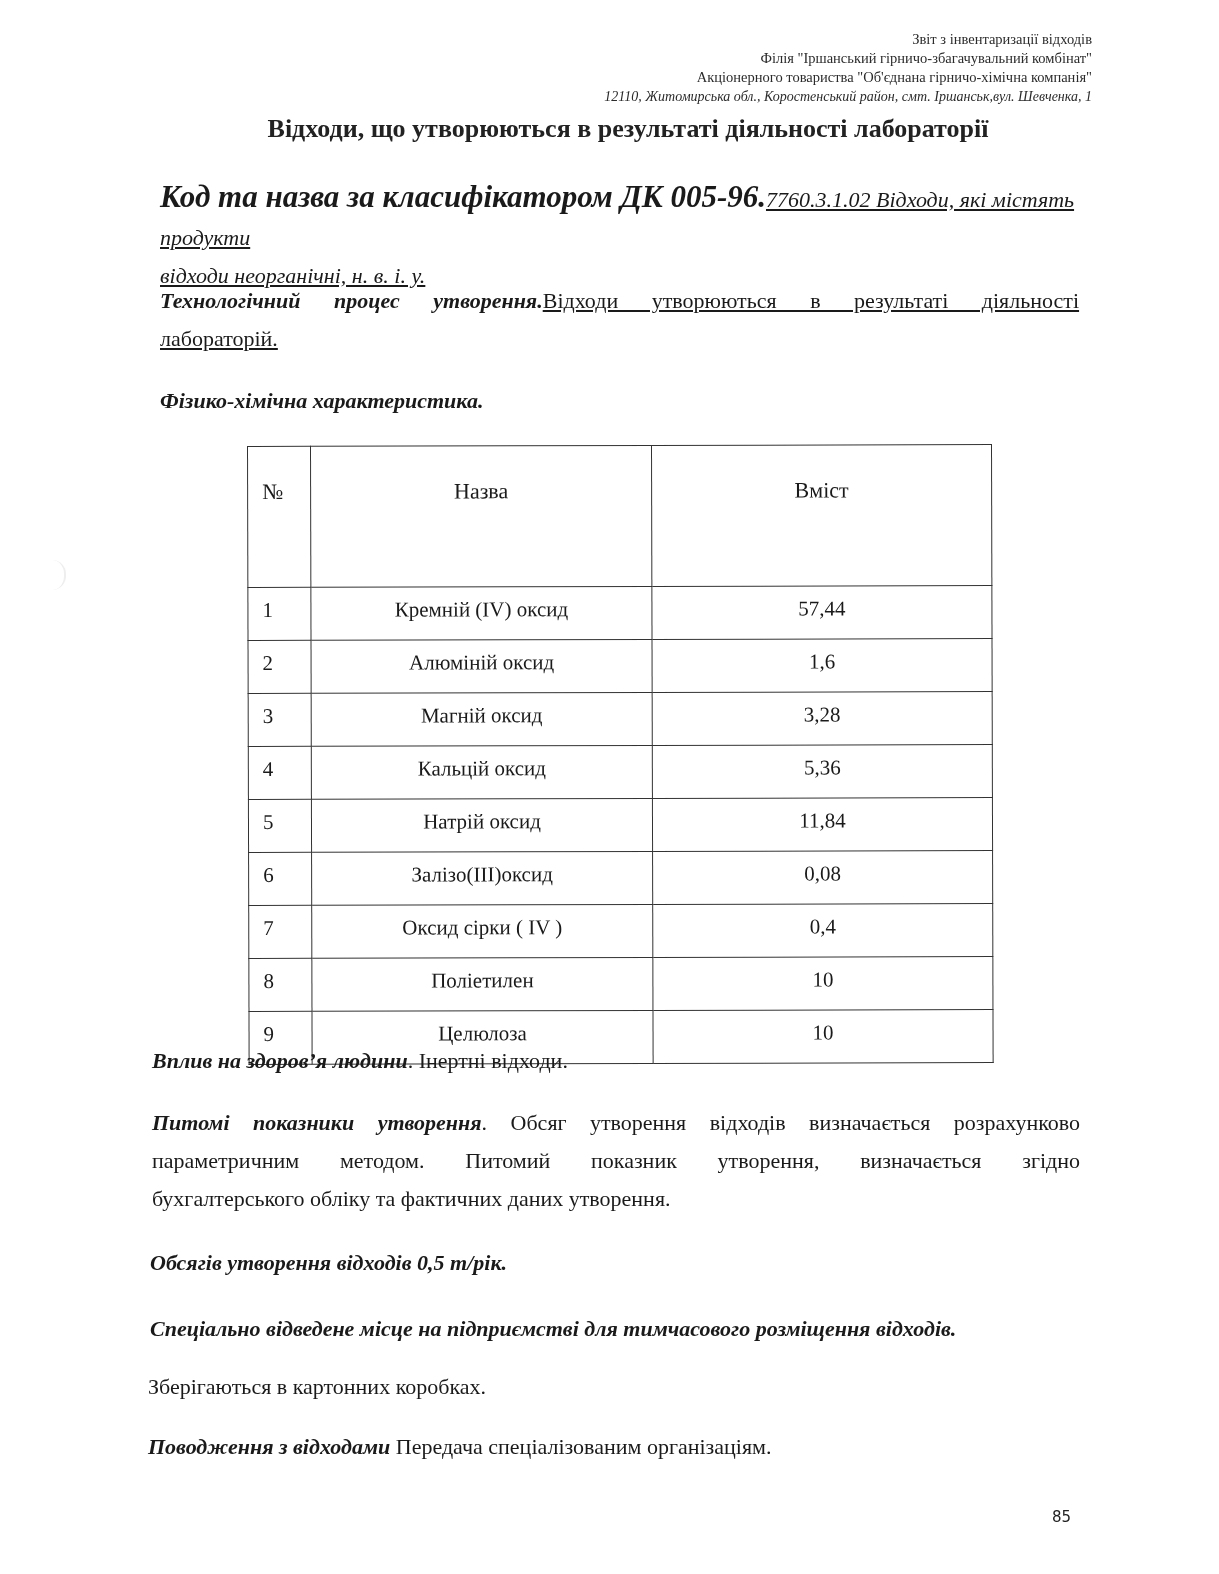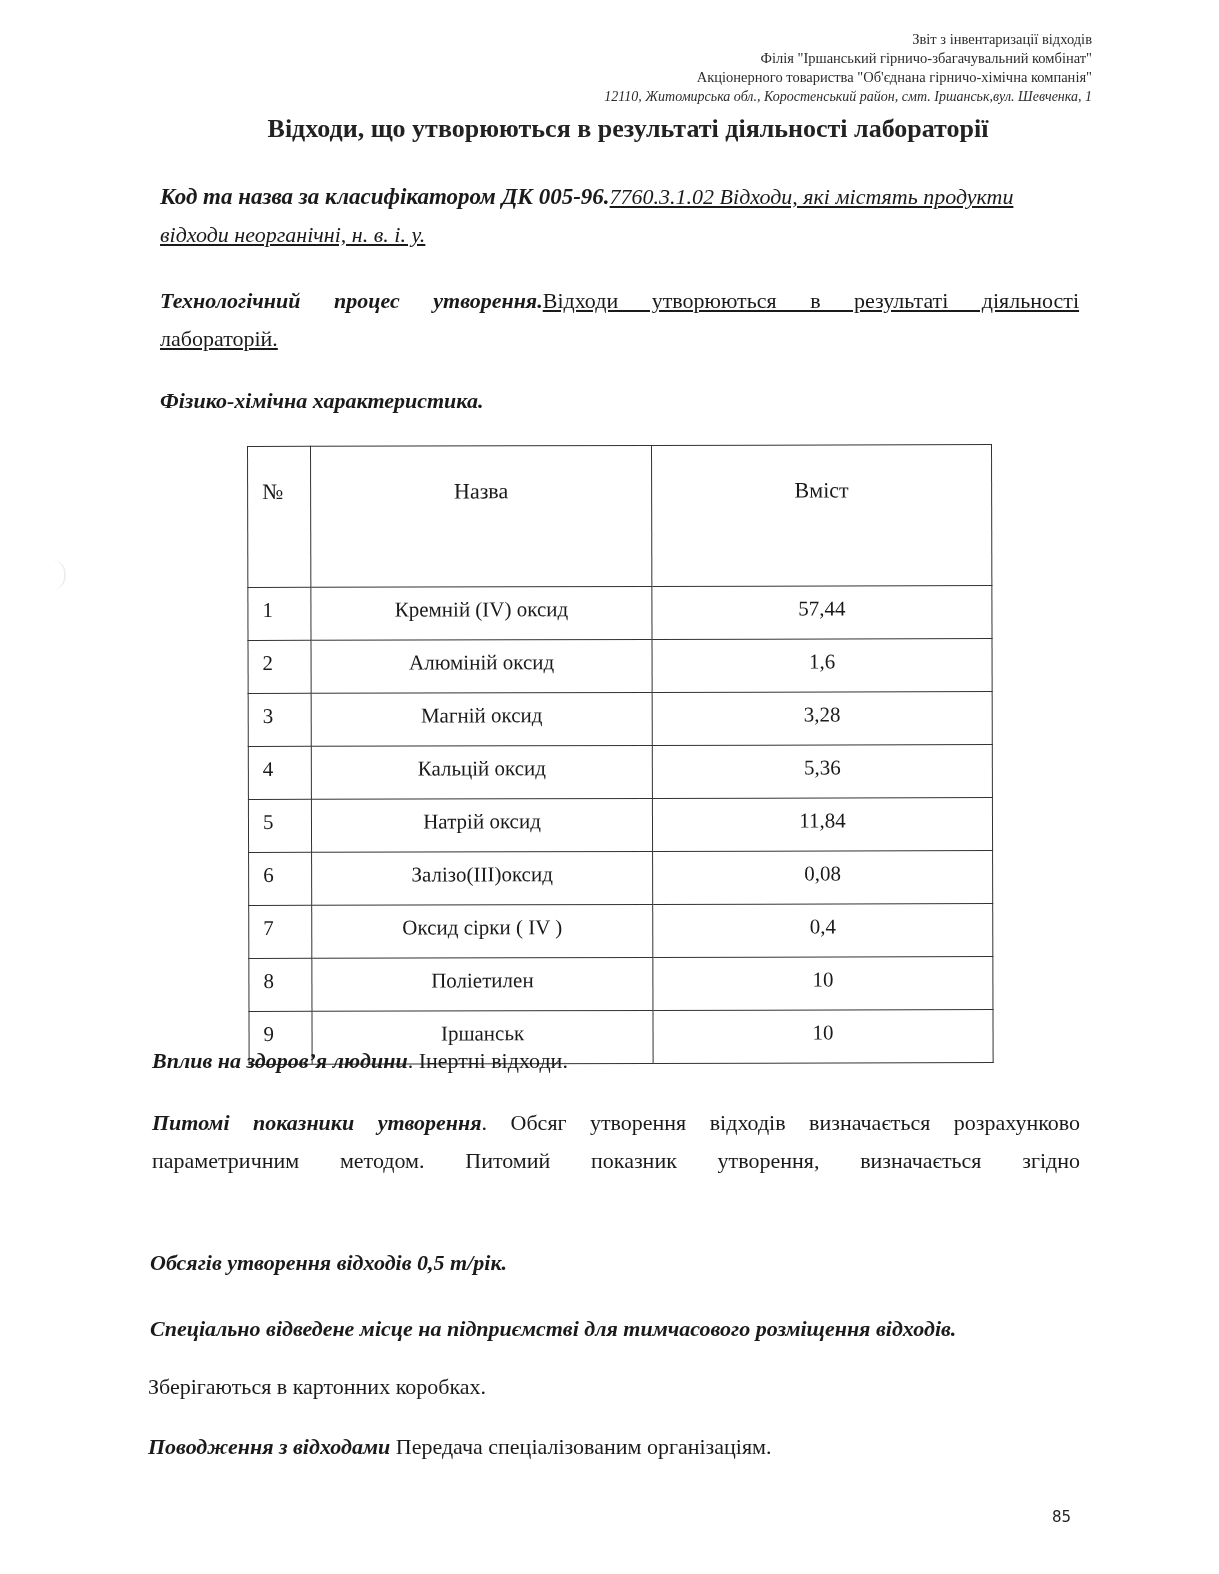--- a/index.html
+++ b/index.html
@@ -15,21 +15,21 @@
     .title {
       position: absolute; left: 0; width: 1256px; top: 114px; text-align: center;
       font-size: 26px; font-weight: bold; color: #222;
     }
     .para {
       position: absolute; font-size: 22px; line-height: 38px;
     }
     .bi { font-weight: bold; font-style: italic; }
     .u { text-decoration: underline; text-align: right; }
     .p-code { left: 160px; top: 178px; width: 930px; }
-    .p-code .bi { font-size: 23px; }
+    .p-code .bi { font-size: 31px; }
     .p-code .ui { font-style: italic; text-decoration: underline; }
     .p-tech { left: 160px; top: 282px; width: 930px; word-spacing: 28px; }
     .p-tech .second { word-spacing: normal; }
     .p-phys { left: 160px; top: 382px; }
 
     table.comp {
       position: absolute; left: 247px; top: 446px; width: 745px;
       border-collapse: collapse; font-size: 21px;
       transform: rotate(-0.15deg); transform-origin: top left;
     }
@@ -130,33 +130,34 @@
       <td class="c-name">Оксид сірки ( IV )</td>
       <td class="c-val">0,4</td>
     </tr>
     <tr>
       <td class="c-num">8</td>
       <td class="c-name">Поліетилен</td>
       <td class="c-val">10</td>
     </tr>
     <tr>
       <td class="c-num">9</td>
-      <td class="c-name">Іршанськ</td>
+      <td class="c-name">Целюлоза</td>
       <td class="c-val">10</td>
     </tr>
   </tbody>
 </table>
 
 <div class="para p-health">
   <span class="bi">Вплив на здоров’я людини</span><span>. Інертні відходи.</span>
 </div>
 
 <div class="para p-spec">
   <span class="l1"><span class="bi">Питомі показники утворення</span><span>. Обсяг утворення відходів визначається розрахунково</span></span>
   <span class="l1">параметричним методом. Питомий показник утворення, визначається згідно</span>
+  <span>бухгалтерського обліку та  фактичних даних утворення.</span>
 </div>
 
 <div class="para p-vol bi">Обсягів утворення відходів 0,5 т/рік.</div>
 
 <div class="para p-place bi">Спеціально відведене місце на підприємстві для тимчасового розміщення відходів.</div>
 
 <div class="para p-store">Зберігаються в картонних коробках.</div>
 
 <div class="para p-handle">
   <span class="bi">Поводження з відходами</span><span> Передача спеціалізованим організаціям.</span>

